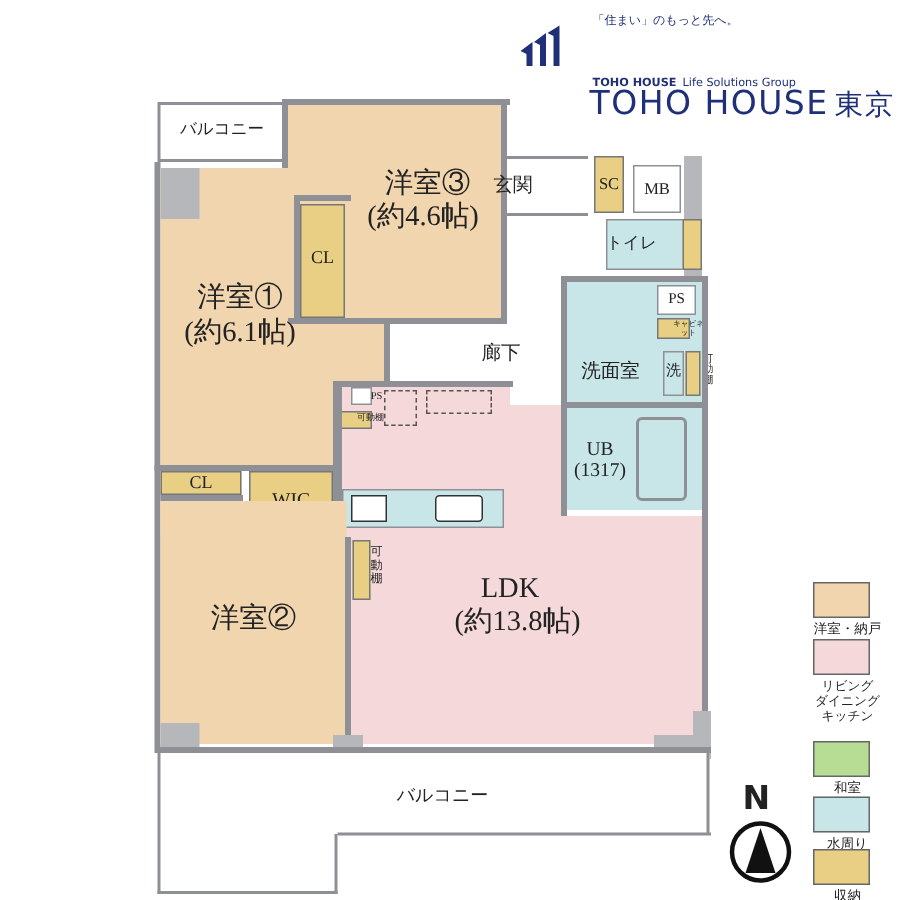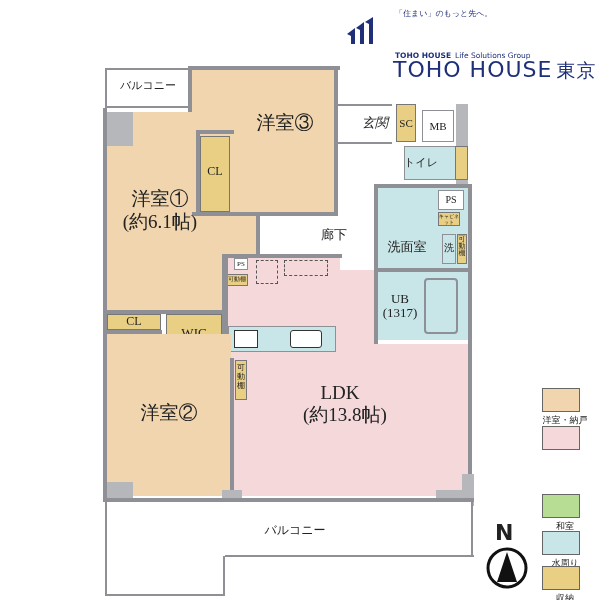--- a/index.html
+++ b/index.html
@@ -10,21 +10,21 @@
   .room{position:absolute;box-sizing:border-box;}
   .yoshitsu{background:#f0d5ae;}
   .ldk{background:#f5d8da;}
   .water{background:#c8e6e8;}
   .storage{background:#e8cf84;border:1px solid #777;}
   .white{background:#fff;}
   .label{position:absolute;text-align:center;line-height:1.15;white-space:nowrap;}
   .big{font-size:19px;}
   .mid{font-size:13px;}
   .small{font-size:10px;}
-  .tiny{font-size:7px;}
+  .tiny{font-size:7px;padding-left:10px;}
   .legend-sw{position:absolute;width:38px;height:24px;border:1px solid #666;box-sizing:border-box;}
   .legend-lb{position:absolute;font-family:"DejaVu Sans",sans-serif;font-size:9px;text-align:center;line-height:1.2;width:60px;}
   .logo-main{font-family:"DejaVu Sans",sans-serif;font-size:22px;color:#1f2f78;letter-spacing:1px;font-weight:normal;}
   .logo-sub{font-family:"DejaVu Sans",sans-serif;font-size:7.5px;color:#1f2f78;font-weight:bold;}
   .logo-tag{font-family:"DejaVu Sans",sans-serif;font-size:8px;color:#1f2f78;}
 </style>
 </head>
 <body>
 
 <div class="abs" style="left:345px;top:8px;width:255px;height:45px;">
@@ -59,31 +59,32 @@
   <div class="room yoshitsu" style="left:192px;top:212px;width:64px;height:100px;"></div>
   <div class="pillar" style="left:107px;top:112px;width:26px;height:34px;"></div>
 
   <div class="wall" style="left:196px;top:130px;width:38px;height:4px;"></div>
   <div class="wall" style="left:196px;top:130px;width:4px;height:85px;"></div>
   <div class="room storage" style="left:200px;top:136px;width:30px;height:76px;"></div>
   <div class="label small" style="left:200px;top:165px;width:30px;font-size:12px;">CL</div>
   <div class="wall" style="left:192px;top:212px;width:142px;height:4px;"></div>
 
   <div class="label big" style="left:240px;top:112px;width:90px;">洋室③</div>
+  <div class="label big" style="left:232px;top:134px;width:100px;">(約4.6帖)</div>
 
   <div class="label big" style="left:115px;top:188px;width:90px;">洋室①</div>
   <div class="label big" style="left:110px;top:211px;width:100px;">(約6.1帖)</div>
 
   <div class="room white" style="left:260px;top:216px;width:116px;height:40px;"></div>
   <div class="label mid" style="left:316px;top:228px;width:36px;">廊下</div>
   <div class="wall" style="left:256px;top:212px;width:4px;height:50px;"></div>
 
   <div class="wall" style="left:334px;top:66px;width:4px;height:150px;"></div>
   <div class="room white" style="left:338px;top:104px;width:54px;height:40px;border-top:2px solid #8e9095;border-bottom:2px solid #8e9095;"></div>
-  <div class="label mid" style="left:355px;top:116px;width:40px;font-style:italic;">玄関</div>
+  <div class="label mid" style="left:322px;top:116px;width:40px;">玄関</div>
   <div class="room storage" style="left:396px;top:104px;width:20px;height:38px;"></div>
   <div class="label small" style="left:396px;top:117px;width:20px;font-size:11px;">SC</div>
   <div class="room white" style="left:422px;top:110px;width:32px;height:32px;border:1px solid #8e9095;"></div>
   <div class="label small" style="left:422px;top:120px;width:32px;font-size:11px;">MB</div>
   <div class="wall" style="left:456px;top:104px;width:12px;height:80px;background:#b5b7ba;"></div>
 
   <div class="room water" style="left:404px;top:146px;width:64px;height:34px;border:1px solid #8e9095;"></div>
   <div class="room storage" style="left:455px;top:146px;width:13px;height:34px;"></div>
   <div class="label small" style="left:404px;top:156px;width:34px;font-size:11px;font-family:Liberation Serif, serif;">トイレ</div>
 
@@ -159,20 +160,23 @@
     <circle cx="22" cy="22" r="19" fill="none" stroke="#111" stroke-width="3"></circle>
     <path d="M22 6 L32 36 L12 36 Z" fill="#111"></path>
   </svg>
 </div>
 
 <div class="abs" style="left:535px;top:388px;width:65px;height:210px;">
   <div class="legend-sw" style="left:7px;top:0;background:#f0d5ae;"></div>
   <div class="legend-lb" style="left:0;top:27px;">洋室・納戸</div>
 
   <div class="legend-sw" style="left:7px;top:38px;background:#f5d8da;"></div>
+  <div class="legend-lb" style="left:0;top:65px;white-space:pre;font-size:8.5px;">リビング
+ダイニング
+キッチン</div>
 
   <div class="legend-sw" style="left:7px;top:106px;background:#b7dc94;"></div>
   <div class="legend-lb" style="left:0;top:133px;">和室</div>
 
   <div class="legend-sw" style="left:7px;top:143px;background:#c8e6e8;"></div>
   <div class="legend-lb" style="left:0;top:170px;">水周り</div>
 
   <div class="legend-sw" style="left:7px;top:178px;background:#e8cf84;"></div>
   <div class="legend-lb" style="left:0;top:205px;">収納</div>
 </div>

